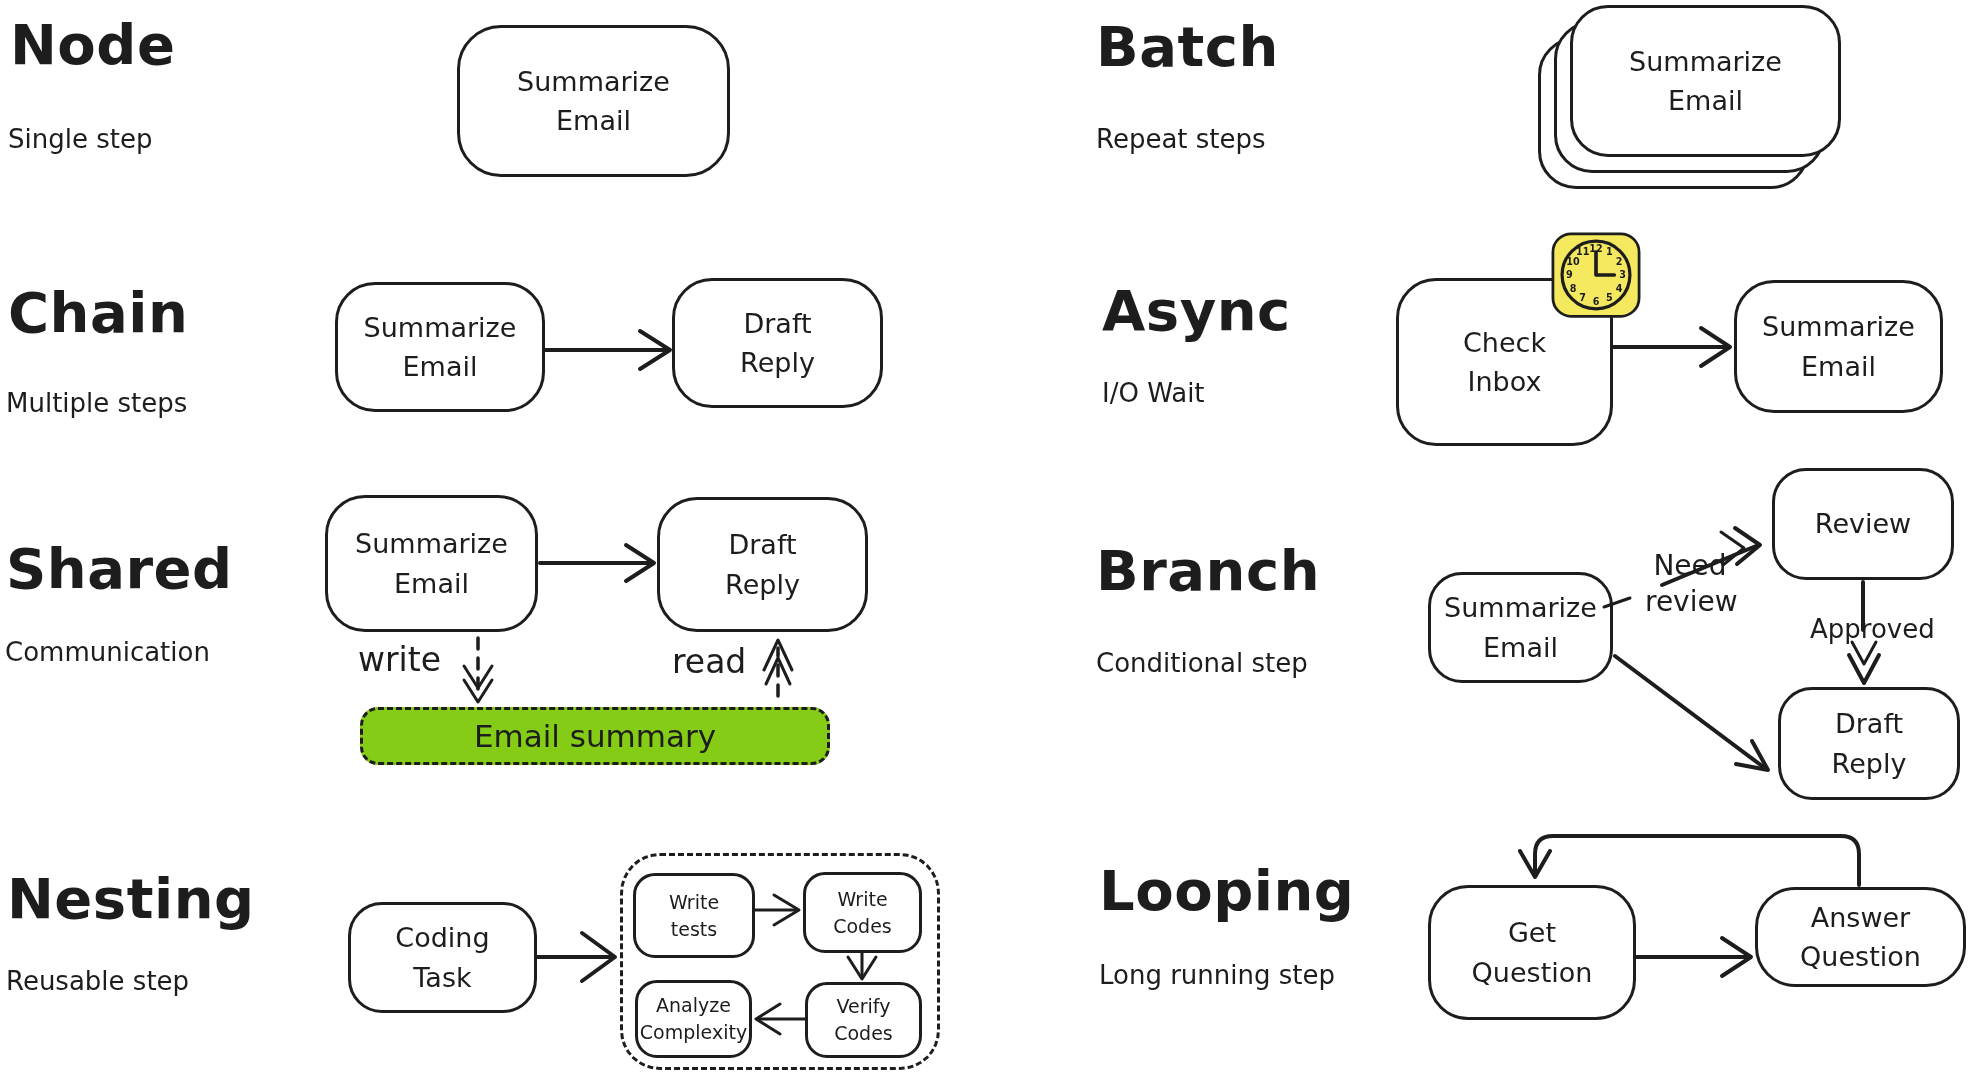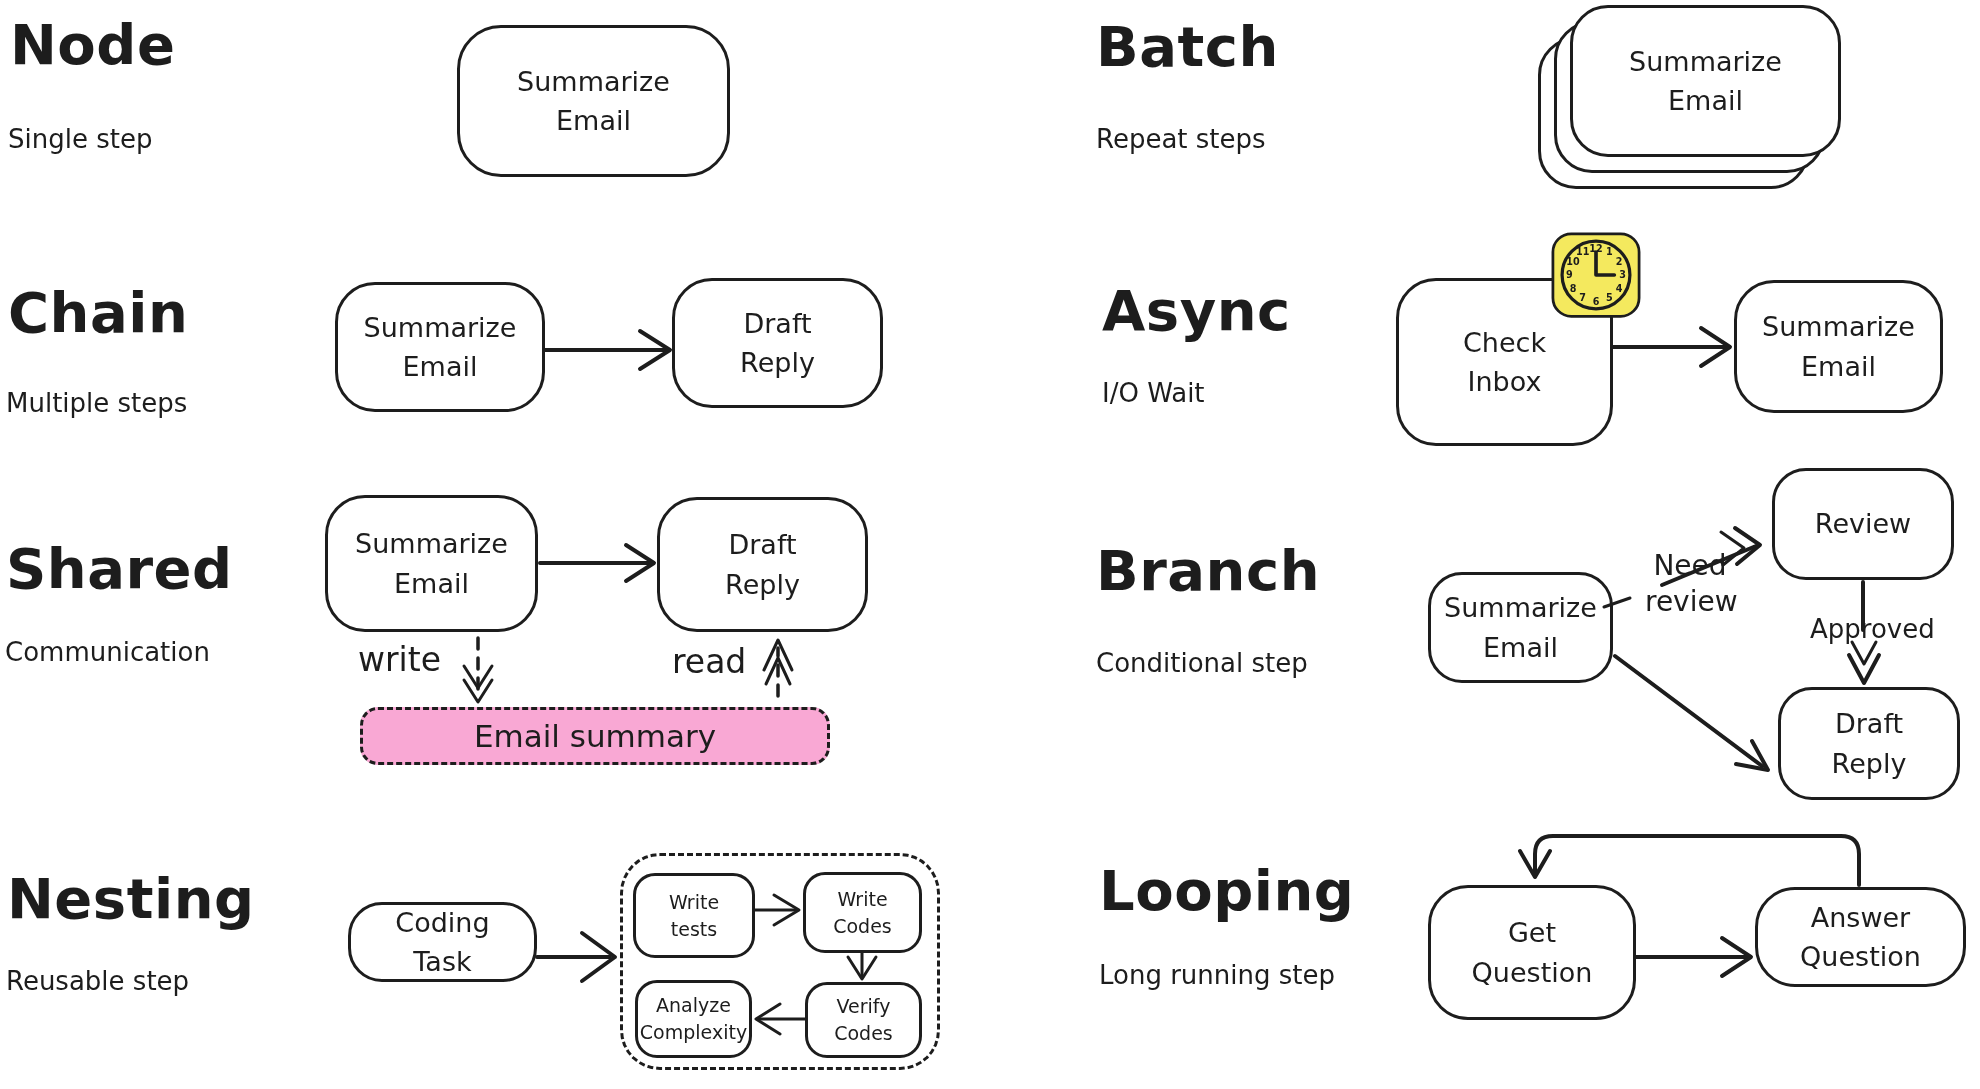--- a/index.html
+++ b/index.html
@@ -5,21 +5,21 @@
   html,body{margin:0;padding:0;background:#ffffff;}
   body{width:1980px;height:1089px;overflow:hidden;position:relative;
        font-family:"DejaVu Sans","Liberation Sans",sans-serif;color:#1d1d1d;}
   .canvas{position:absolute;inset:0;width:1980px;height:1089px;}
   .title{position:absolute;font-size:56px;font-weight:600;letter-spacing:.5px;white-space:nowrap;}
   .subtitle{position:absolute;font-size:26px;font-weight:500;white-space:nowrap;}
   .box{position:absolute;border:3.5px solid #1d1d1d;border-radius:40px;background:#fff;
        display:flex;align-items:center;justify-content:center;text-align:center;
        font-size:27px;font-weight:500;line-height:1.45;white-space:pre-line;box-sizing:border-box;padding:4px 10px;}
   .box.small{border-radius:22px;font-size:19px;border-width:3px;line-height:1.4;padding:2px 6px;}
-  .dashedbox{position:absolute;border:3px dashed #1d1d1d;border-radius:18px;background:#f9a8d4;
+  .dashedbox{position:absolute;border:3px dashed #1d1d1d;border-radius:18px;background:#84cc16;
        display:flex;align-items:center;justify-content:center;text-align:center;
        font-size:31px;font-weight:500;box-sizing:border-box;}
   .dashedframe{position:absolute;border:3px dashed #1d1d1d;border-radius:40px;box-sizing:border-box;}
   .freelabel{position:absolute;font-weight:500;white-space:pre-line;text-align:center;}
   .stackcard{position:absolute;border:3.5px solid #1d1d1d;border-radius:38px;background:#fff;box-sizing:border-box;}
   svg.overlay{position:absolute;inset:0;pointer-events:none;}
   svg.overlay path{fill:none;stroke:#1d1d1d;stroke-width:4;stroke-linecap:round;stroke-linejoin:round;}
   svg.overlay path.dashed{stroke-dasharray:11 9;stroke-width:3.5;}
   svg.overlay path.thin{stroke-width:3;}
   .clock{position:absolute;z-index:5;}
@@ -46,21 +46,21 @@
   <div class="box" style="left:325px;top:495px;width:213px;height:137px;">Summarize
 Email</div>
   <div class="box" style="left:657px;top:497px;width:211px;height:135px;">Draft
 Reply</div>
   <div class="freelabel" style="left:358px;top:640px;font-size:33px;">write</div>
   <div class="freelabel" style="left:672px;top:642px;font-size:33px;">read</div>
   <div class="dashedbox" style="left:360px;top:707px;width:470px;height:58px;">Email summary</div>
 
   <div class="title" style="left:7px;top:866px;">Nesting</div>
   <div class="subtitle" style="left:6px;top:966px;text-align:center;">Reusable step</div>
-  <div class="box" style="left:348px;top:902px;width:189px;height:80px;border-radius:34px;">Coding
+  <div class="box" style="left:348px;top:902px;width:189px;height:111px;border-radius:34px;">Coding
 Task</div>
   <div class="dashedframe" style="left:620px;top:853px;width:320px;height:217px;"></div>
   <div class="box small" style="left:633px;top:873px;width:122px;height:85px;">Write
 tests</div>
   <div class="box small" style="left:803px;top:872px;width:119px;height:81px;">Write
 Codes</div>
   <div class="box small" style="left:635px;top:980px;width:117px;height:78px;">Analyze
 Complexity</div>
   <div class="box small" style="left:805px;top:982px;width:117px;height:76px;">Verify
 Codes</div>

